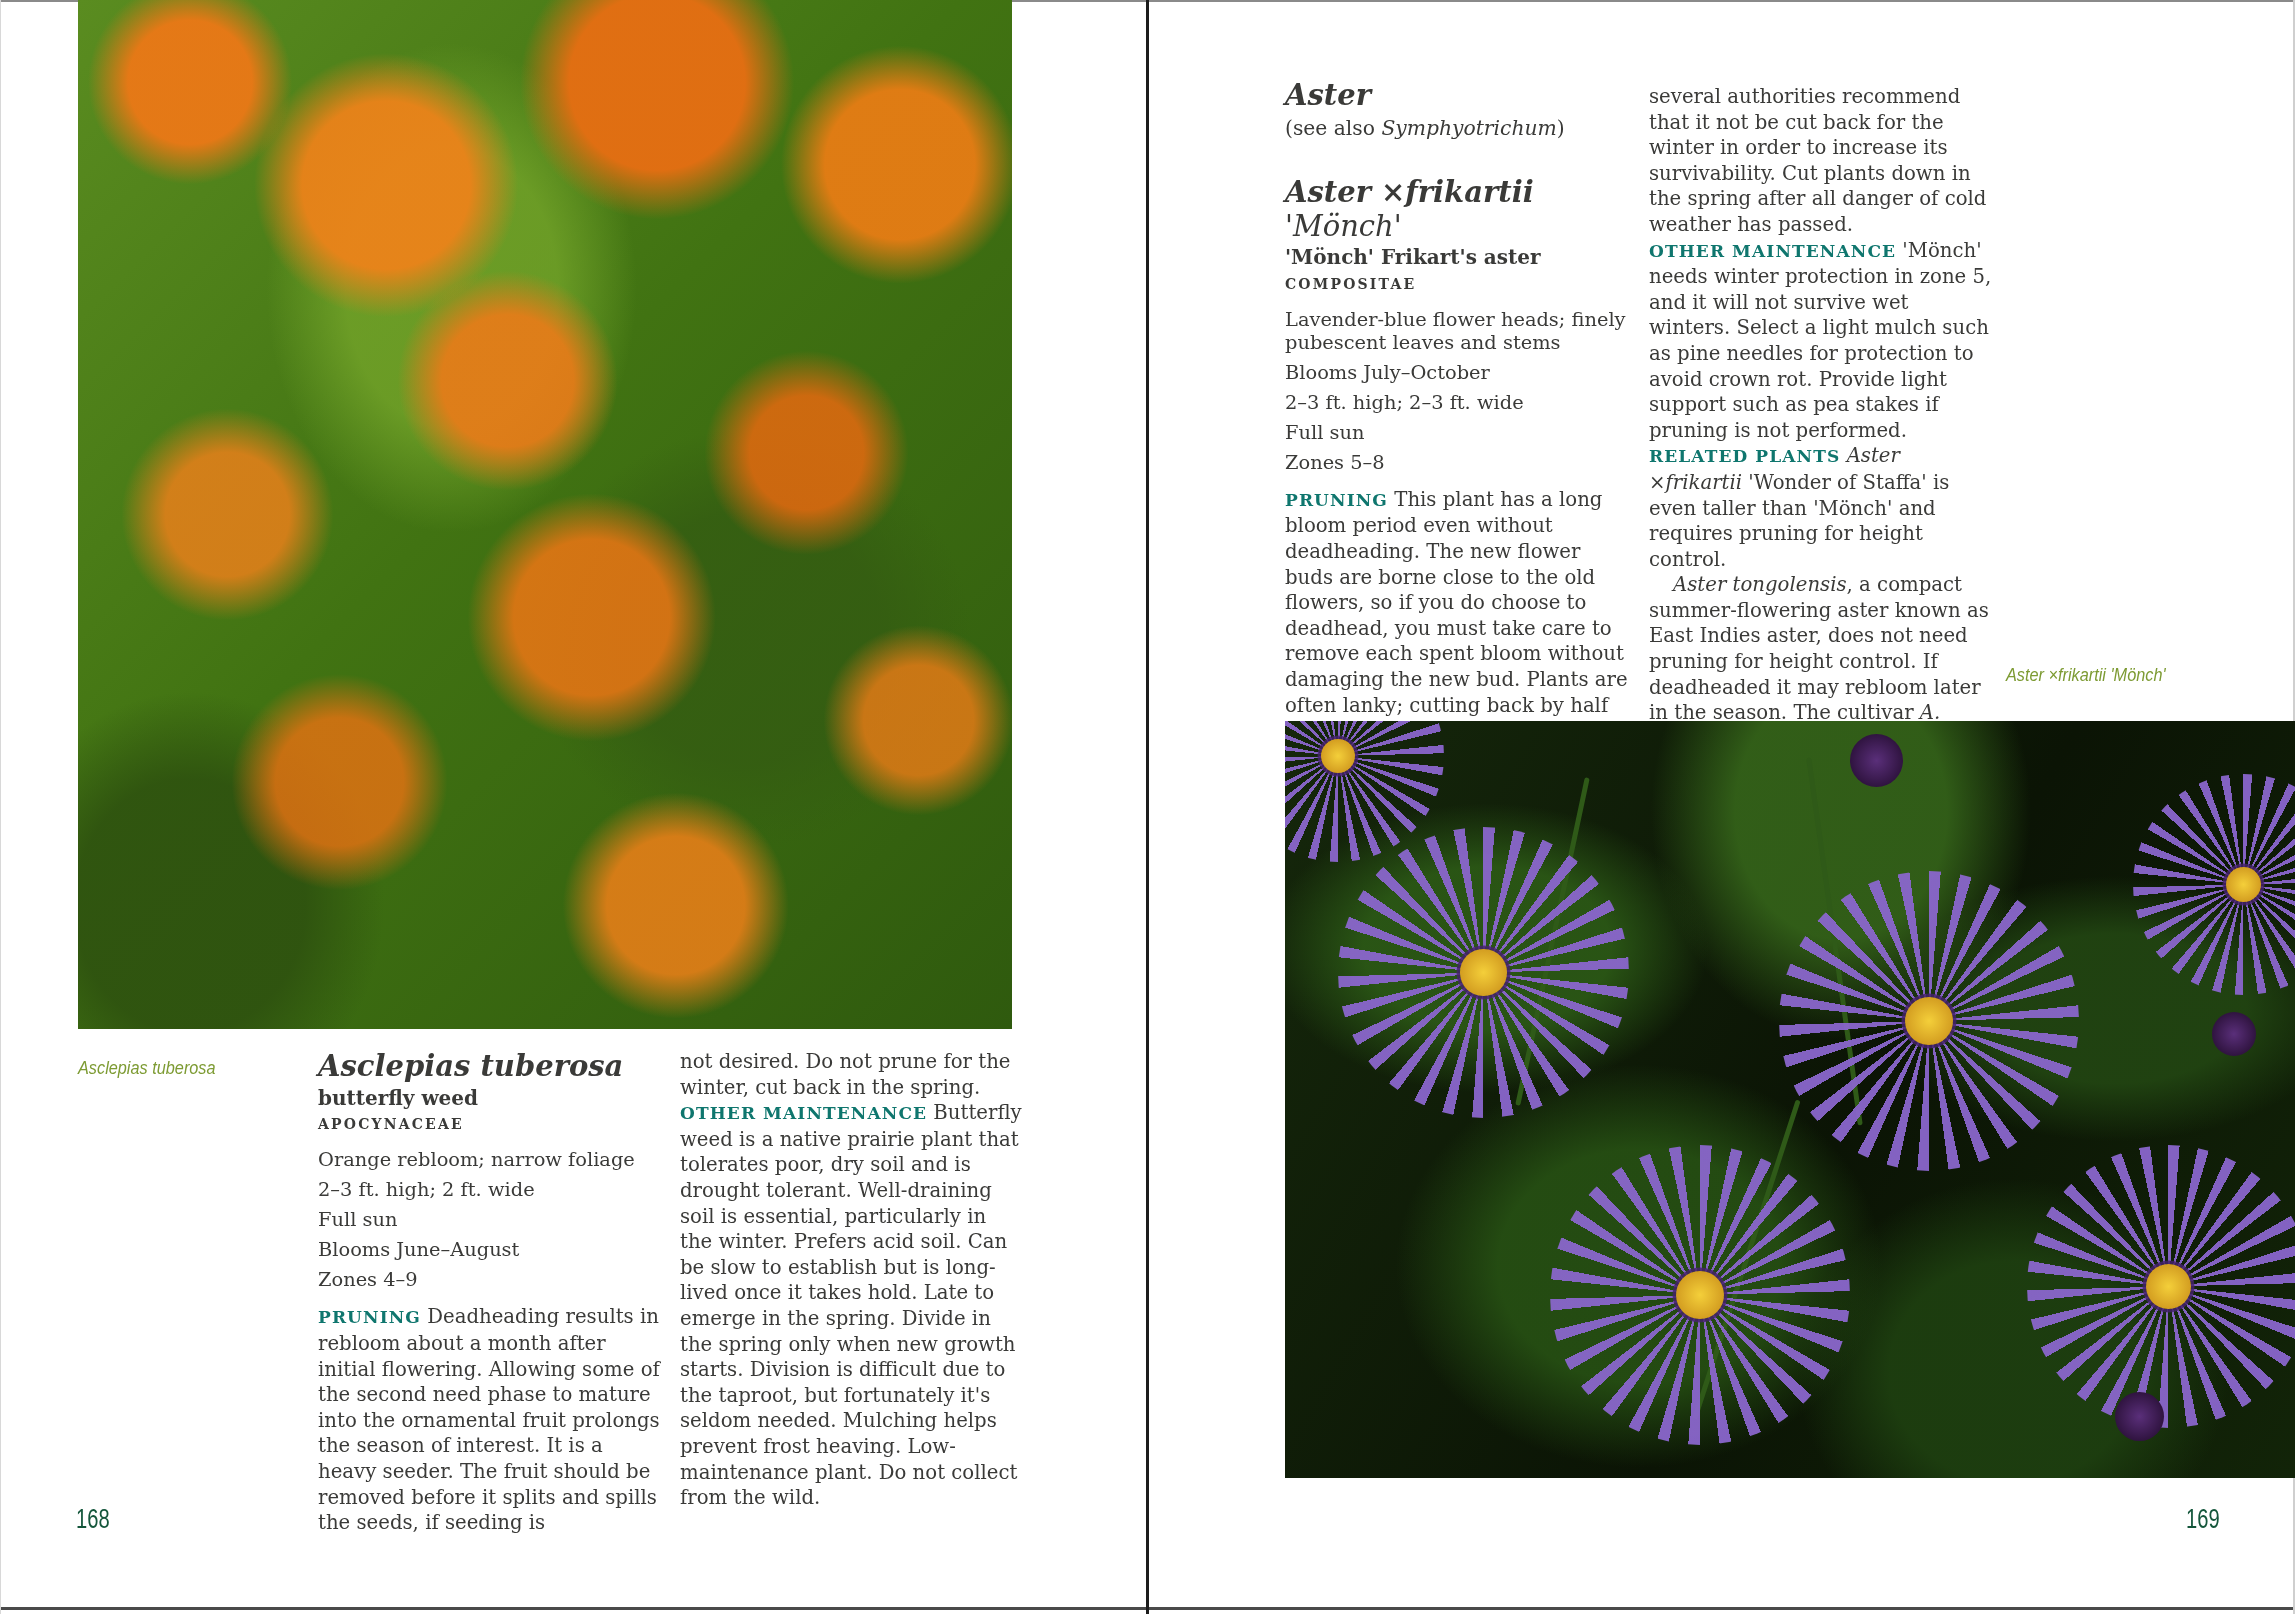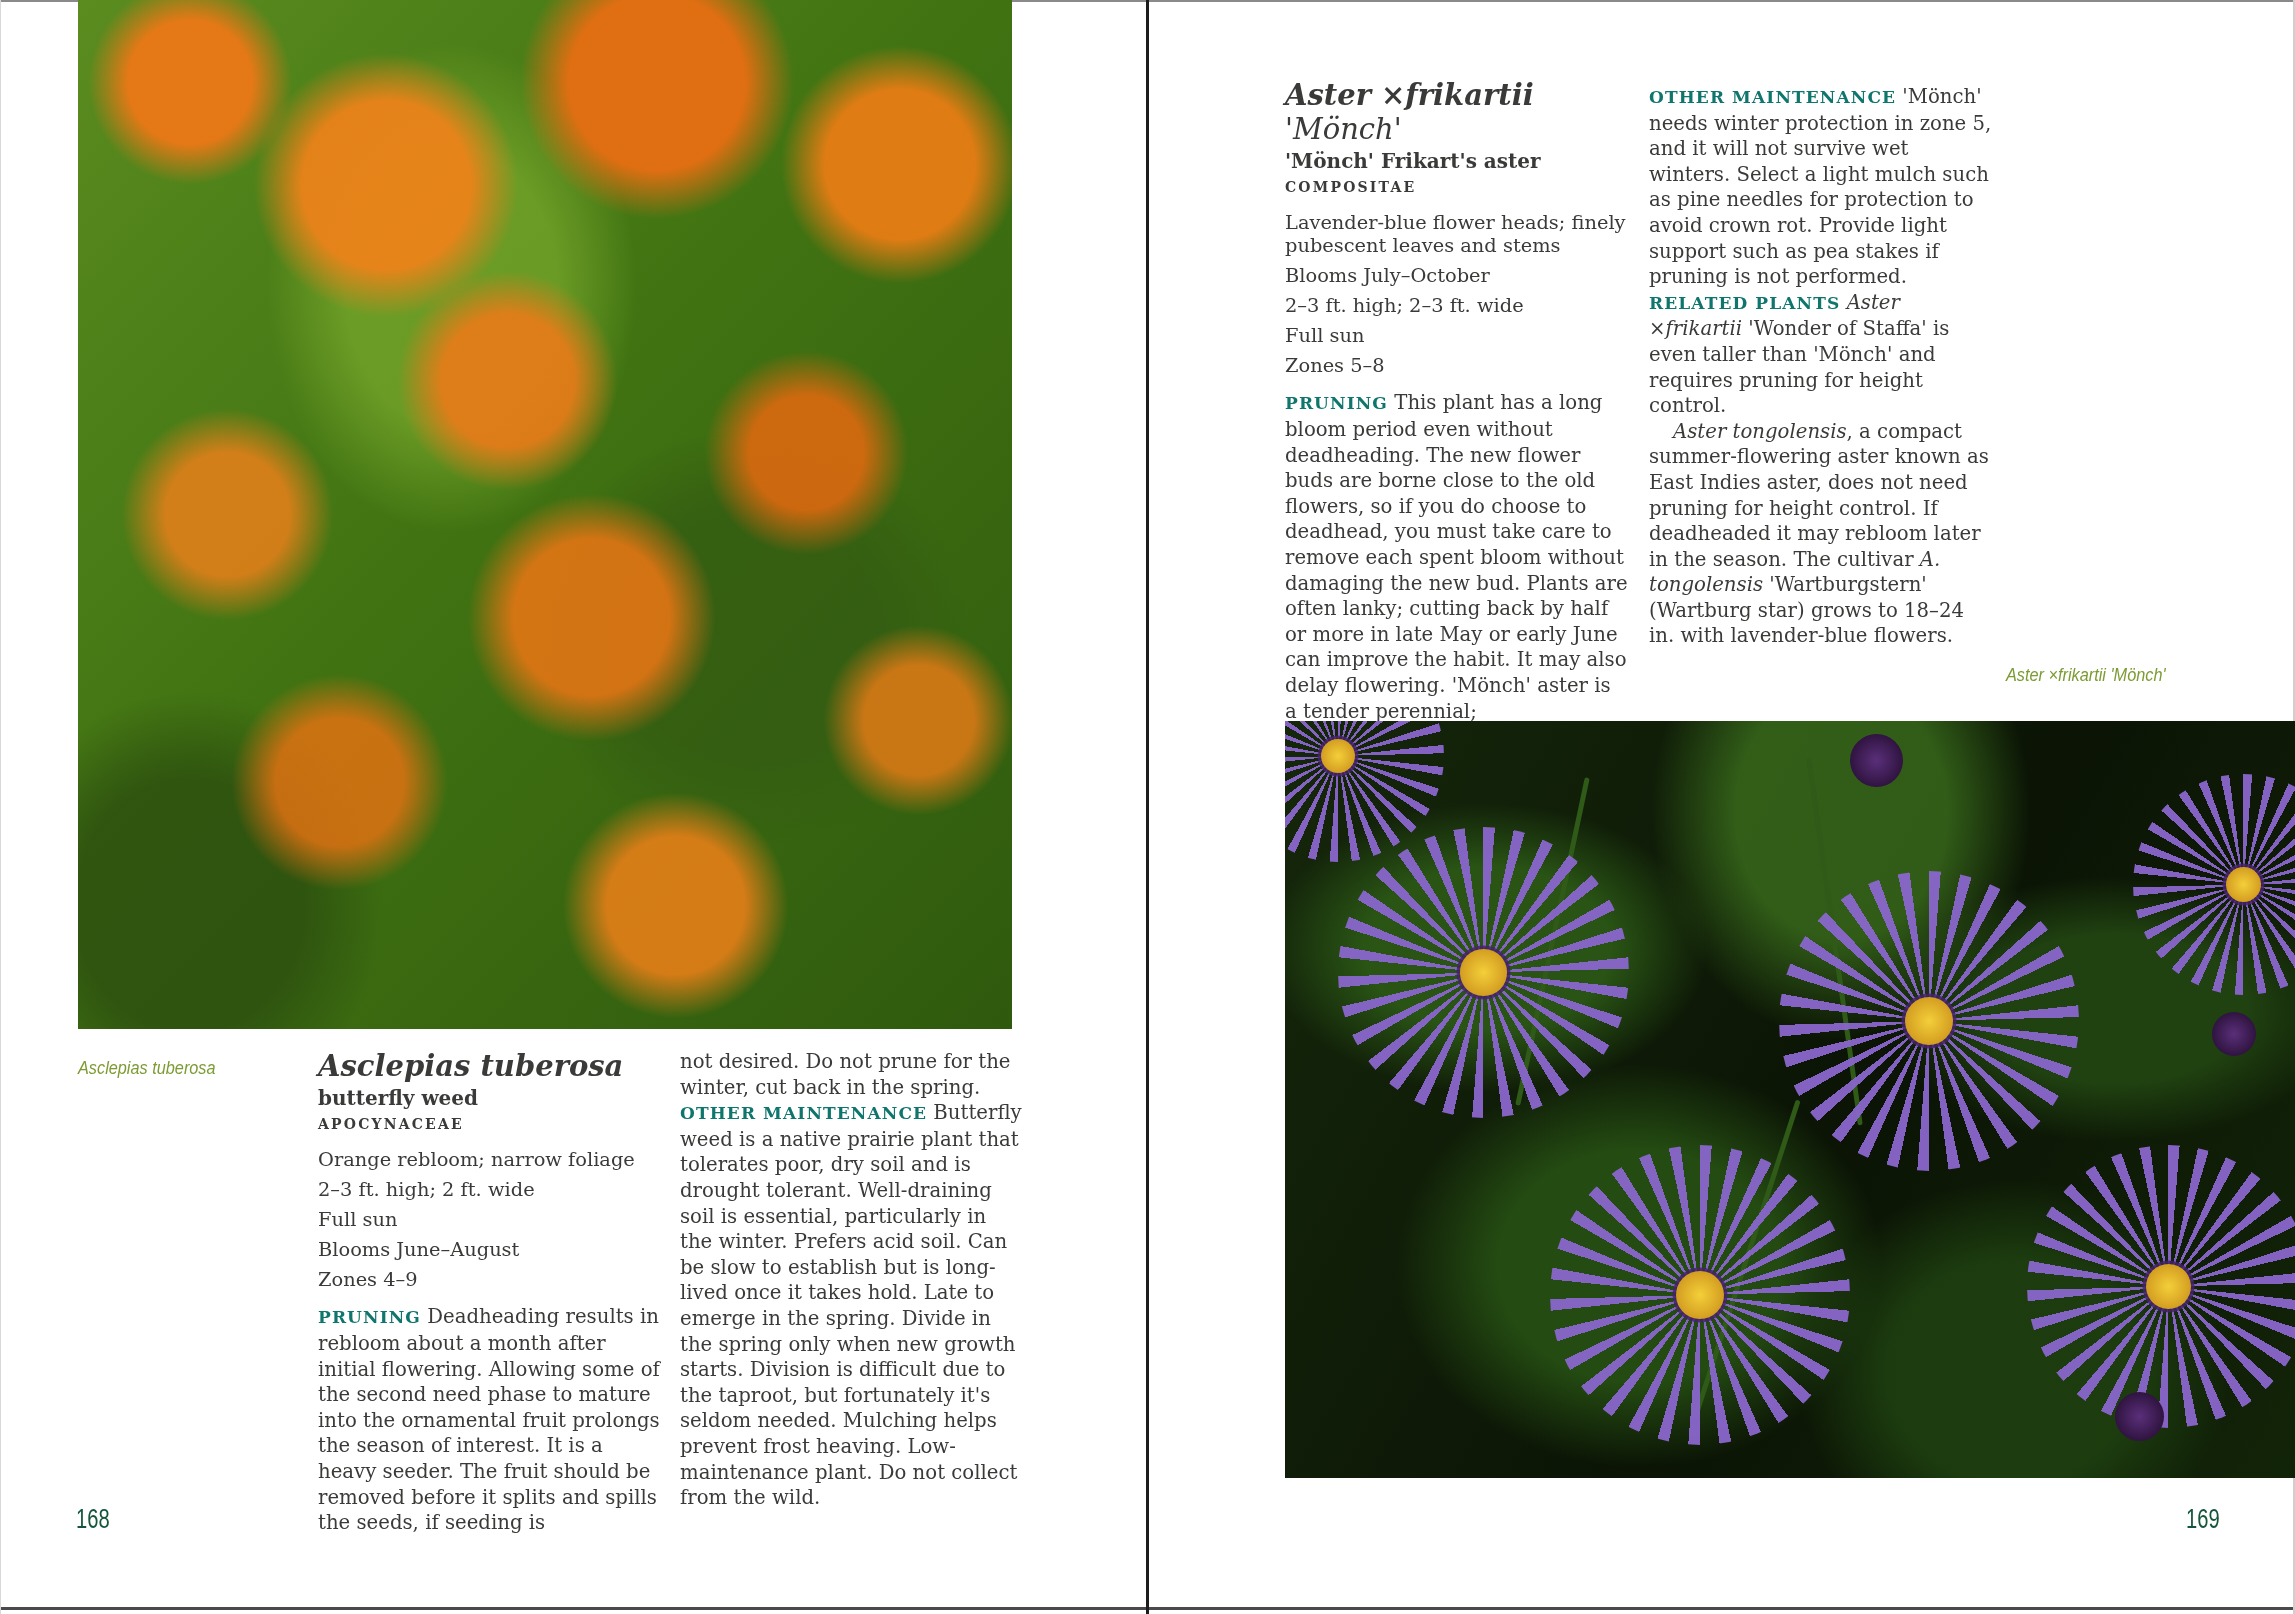--- a/index.html
+++ b/index.html
@@ -117,34 +117,39 @@
 </div>
 
 <div class="col" style="left:680px;top:1049px;">
   <div class="para"><span class="run-plain">not desired. Do not prune for the winter, cut back in the spring.</span></div>
   <div class="para"><span class="run-label">OTHER MAINTENANCE</span><span class="run-plain"> Butterfly weed is a native prairie plant that tolerates poor, dry soil and is drought tolerant. Well-draining soil is essential, particularly in the winter. Prefers acid soil. Can be slow to establish but is long-lived once it takes hold. Late to emerge in the spring. Divide in the spring only when new growth starts. Division is difficult due to the taproot, but fortunately it's seldom needed. Mulching helps prevent frost heaving. Low-maintenance plant. Do not collect from the wild.</span></div>
 </div>
 
 <div class="pagenum" style="left:76px;top:1503px;">168</div>
 
 <div class="col" style="left:1285px;top:78px;">
+  <div class="genus-block">
+    <div class="entry-title">Aster</div>
+    <div class="see-also"><span class="run-plain">(see also </span><span class="run-i">Symphyotrichum</span><span class="run-plain">)</span></div>
+  </div>
   <div class="entry-title"><span class="run-bi">Aster ×frikartii</span><span class="run-b"> 'Mönch'</span></div>
   <div class="common">'Mönch' Frikart's aster</div>
   <div class="family">COMPOSITAE</div>
   <div class="details">
       <div class="detail">Lavender-blue flower heads; finely pubescent leaves and stems</div>
       <div class="detail">Blooms July–October</div>
       <div class="detail">2–3 ft. high; 2–3 ft. wide</div>
       <div class="detail">Full sun</div>
       <div class="detail">Zones 5–8</div>
     </div>
   <div class="para first"><span class="run-label">PRUNING</span><span class="run-plain"> This plant has a long bloom period even without deadheading. The new flower buds are borne close to the old flowers, so if you do choose to deadhead, you must take care to remove each spent bloom without damaging the new bud. Plants are often lanky; cutting back by half or more in late May or early June can improve the habit. It may also delay flowering. 'Mönch' aster is a tender perennial;</span></div>
 </div>
 
 <div class="col" style="left:1649px;top:84px;">
+  <div class="para"><span class="run-plain">several authorities recommend that it not be cut back for the winter in order to increase its survivability. Cut plants down in the spring after all danger of cold weather has passed.</span></div>
   <div class="para"><span class="run-label">OTHER MAINTENANCE</span><span class="run-plain"> 'Mönch' needs winter protection in zone 5, and it will not survive wet winters. Select a light mulch such as pine needles for protection to avoid crown rot. Provide light support such as pea stakes if pruning is not performed.</span></div>
   <div class="para"><span class="run-label">RELATED PLANTS</span><span class="run-i"> Aster ×frikartii</span><span class="run-plain"> 'Wonder of Staffa' is even taller than 'Mönch' and requires pruning for height control.</span></div>
   <div class="para indent"><span class="run-i">Aster tongolensis</span><span class="run-plain">, a compact summer-flowering aster known as East Indies aster, does not need pruning for height control. If deadheaded it may rebloom later in the season. The cultivar </span><span class="run-i">A. tongolensis</span><span class="run-plain"> 'Wartburgstern' (Wartburg star) grows to 18–24 in. with lavender-blue flowers.</span></div>
 </div>
 
 <div class="caption" style="left:2006px;top:664px;">Aster ×frikartii 'Mönch'</div>
 
 <div class="photo photo-right">
   <div class="stem" style="left:265px;top:53px;width:5.3px;height:335px;transform:rotate(12deg);"></div>
   <div class="stem" style="left:547px;top:35px;width:5.3px;height:371px;transform:rotate(-8deg);"></div>

